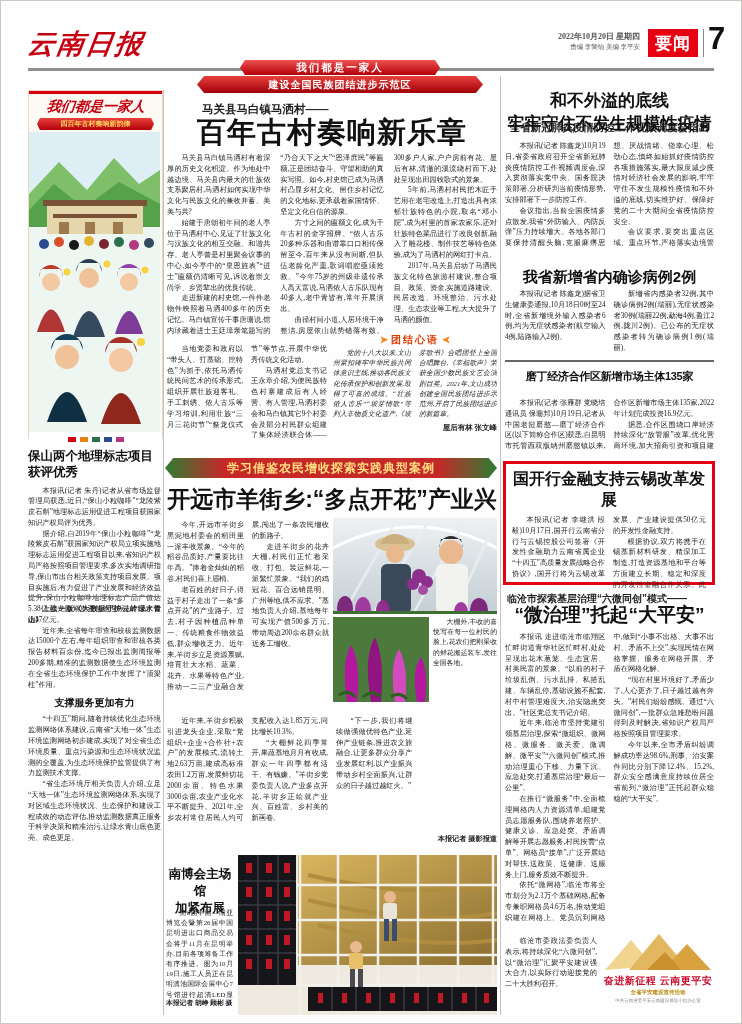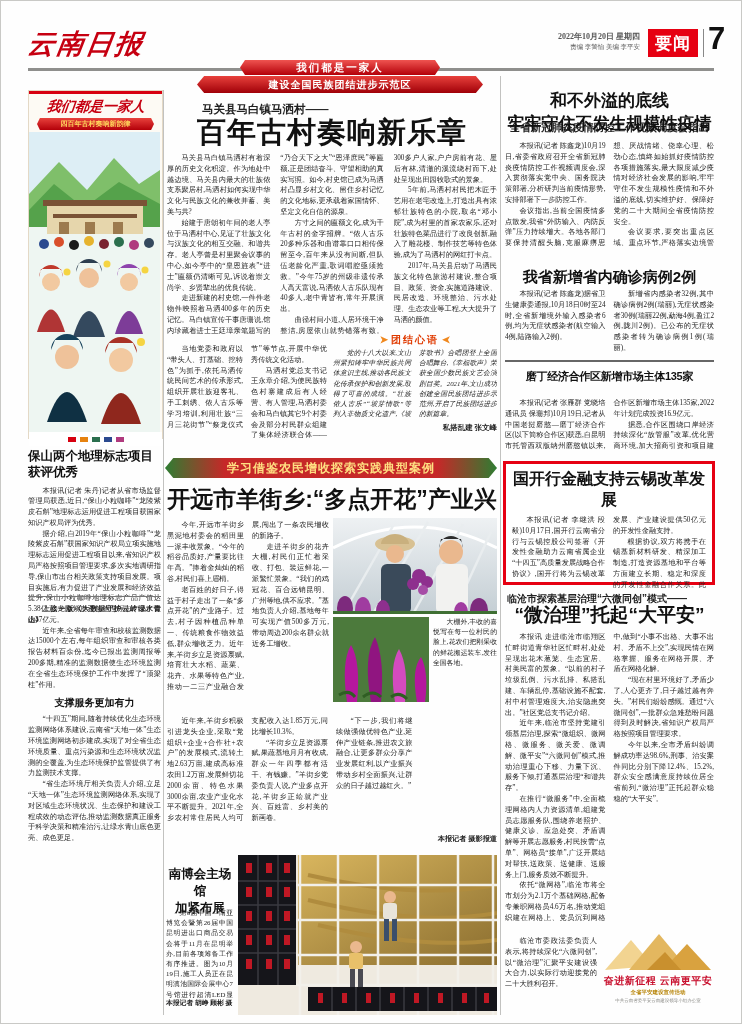--- a/index.html
+++ b/index.html
@@ -162,21 +162,21 @@
     </div>
 
   <div class="abs note-mark" style="left:333px;top:333px;width:164px;text-align:center;font-size:10px;">
     <span style="color:#f0881e;">➤</span>
     <span style="color:#e03a00;letter-spacing:2px;">团结心语</span>
     <span style="color:#f0881e;transform:scaleX(-1);display:inline-block;">➤</span>
   </div>
   <div class="abs cols2 body-xs" style="left:333px;top:348px;width:164px;height:72px;font-style:italic;column-gap:8px;">
       <p>党的十八大以来,文山州紧扣铸牢中华民族共同体意识主线,推动各民族文化传承保护和创新发展,取得了可喜的成绩。“壮族侬人古乐”“坡芽情歌”等列入非物质文化遗产,《坡芽歌书》合唱团登上全国合唱舞台,《幸福歌声》荣获全国少数民族文艺会演剧目奖。2021年,文山成功创建全国民族团结进步示范州,开启了民族团结进步的新篇章。</p>
     </div>
-  <div class="abs byl" style="left:333px;top:423px;width:164px;font-size:7.5px;">私搭乱建 张文峰</div>
+  <div class="abs byl" style="left:333px;top:423px;width:164px;font-size:7.5px;">屋后有林 张文峰</div>
 
   <div class="abs ribbon" style="left:165px;top:458px;width:332px;height:20px;font-size:12px;letter-spacing:1px;color:#ffe082;
         background:linear-gradient(90deg,#2e7d32 0%,#c62828 18%,#c62828 82%,#2e7d32 100%);">
     <span>学习借鉴农民增收探索实践典型案例</span>
   </div>
   <div class="abs hl" style="left:167px;top:484px;width:330px;text-align:center;font-size:23px;">开远市羊街乡:“多点开花”产业兴</div>
   <div class="abs cols2 body-s" style="left:167px;top:520px;width:162px;height:180px;column-gap:8px;">
       <p>今年,开远市羊街乡黑泥地村委会的稻田里一派丰收景象。“今年的稻谷品质好,产量要比往年高。”捧着金灿灿的稻谷,村民们喜上眉梢。</p>
       <p>老百姓的好日子,得益于村子走出了一条“多点开花”的产业路子。过去,村子因种植品种单一、传统粮食作物效益低,群众增收乏力。近年来,羊街乡立足资源禀赋,培育壮大水稻、蔬菜、花卉、水果等特色产业,推动一二三产业融合发展,闯出了一条农民增收的新路子。</p>
       <p>走进羊街乡的花卉大棚,村民们正忙着采收、打包、装运鲜花,一派繁忙景象。“我们的鸡冠花、百合远销昆明、广州等地,供不应求。”基地负责人介绍,基地每年可实现产值500多万元,带动周边200余名群众就近务工增收。</p>
@@ -228,21 +228,21 @@
         </g>
       <path d="M6 78 q10 -6 16 2 M30 80 q10 -8 18 0 M58 80 q8 -6 16 2" stroke="#2f5e23" stroke-width="3" fill="none"></path>
     </svg>
   </div>
   <div class="abs body-xs" style="left:433px;top:617px;width:64px;height:85px;overflow:hidden;">
       <p>大棚外,丰收的喜悦写在每一位村民的脸上,花农们把刚采收的鲜花搬运装车,发往全国各地。</p>
     </div>
 
   <div class="abs cols4 body-s" style="left:167px;top:708px;width:330px;height:124px;">
       <p>近年来,羊街乡积极引进龙头企业,采取“党组织+企业+合作社+农户”的发展模式,流转土地2.63万亩,建成高标准农田1.2万亩,发展鲜切花2000余亩、特色水果3000余亩,农业产业化水平不断提升。2021年,全乡农村常住居民人均可支配收入达1.85万元,同比增长10.3%。</p>
-      <p>“羊街乡立足资源禀赋,果蔬基地月月有收成,群众一年四季都有活干、有钱赚。”羊街乡党委负责人说,产业多点开花,羊街乡正绘就产业兴、百姓富、乡村美的新画卷。</p>
+      <p>“大棚鲜花四季常开,果蔬基地月月有收成,群众一年四季都有活干、有钱赚。”羊街乡党委负责人说,产业多点开花,羊街乡正绘就产业兴、百姓富、乡村美的新画卷。</p>
       <p>“下一步,我们将继续做强做优特色产业,延伸产业链条,推进农文旅融合,让更多群众分享产业发展红利,以产业振兴带动乡村全面振兴,让群众的日子越过越红火。”</p>
     </div>
   <div class="abs byl" style="left:340px;top:834px;width:157px;font-size:7.2px;">本报记者 摄影报道</div>
 
   <div class="abs" style="left:166px;top:866px;width:68px;text-align:center;">
     <div class="hl" style="font-size:12.5px;line-height:1.35;">南博会主场馆</div>
     <div class="hl" style="font-size:12.5px;line-height:1.35;">加紧布展</div>
   </div>
   <div class="abs body-xs" style="left:166px;top:908px;width:67px;height:90px;overflow:hidden;">
       <p>第6届中国—南亚博览会暨第26届中国昆明进出口商品交易会将于11月在昆明举办,目前各项筹备工作有序推进。图为10月19日,施工人员正在昆明滇池国际会展中心7号馆进行超清LED显示大屏的搭建和设备安装。</p>
@@ -344,21 +344,21 @@
     <div class="cols2 body-s" style="height:86px;">
         <p>本报讯(记者 李继洪 段毅)10月17日,国开行云南省分行与云锡控股公司签署《开发性金融助力云南省属企业“十四五”高质量发展战略合作协议》,国开行将为云锡改革发展、产业建设提供50亿元的开发性金融支持。</p>
         <p>根据协议,双方将携手在锡基新材料研发、精深加工制造,打造资源基地和平台等方面建立长期、稳定和深度的开发性金融合作关系。此次给予云锡的35亿元授信,是今年国开行云南省分行支持省属企业单笔最大授信金额,同时也是今年以来开发性金融支持有色金属行业的最大规模授信资金。</p>
       </div>
   </div>
 
   <div class="abs kicker" style="left:507px;top:592px;font-size:10px;">临沧市探索基层治理“六微同创”模式——</div>
   <div class="abs hl" style="left:505px;top:602px;width:209px;text-align:center;font-size:19px;">“微治理”托起“大平安”</div>
   <div class="abs cols2 body-s" style="left:505px;top:632px;width:209px;height:300px;">
       <p>本报讯 走进临沧市临翔区忙畔街道青华社区忙畔村,处处呈现出花木葱茏、生态宜居、村美民富的景象。“以前的村子垃圾乱倒、污水乱排、私搭乱建、车辆乱停,基础设施不配套,村中村管理难度大,治安隐患突出。”社区党总支书记介绍。</p>
-      <p>近年来,临沧市坚持党建引领基层治理,探索“微组织、微网格、微服务、微关爱、微调解、微平安”“六微同创”模式,推动治理重心下移、力量下沉、服务下倾,打通基层治理“和谐共存”。</p>
+      <p>近年来,临沧市坚持党建引领基层治理,探索“微组织、微网格、微服务、微关爱、微调解、微平安”“六微同创”模式,推动治理重心下移、力量下沉、应急处突,打通基层治理“最后一公里”。</p>
       <p>在推行“微服务”中,全面梳理网格内人力资源清单,组建党员志愿服务队,围绕养老照护、健康义诊、应急处突、矛盾调解等开展志愿服务,村民按需“点单”、网格员“接单”,广泛开展结对帮扶,送政策、送健康、送服务上门,服务质效不断提升。</p>
       <p>依托“微网格”,临沧市将全市划分为2.1万个基础网格,配备专兼职网格员4.6万名,推动党组织建在网格上、党员沉到网格中,做到“小事不出格、大事不出村、矛盾不上交”,实现民情在网格掌握、服务在网格开展、矛盾在网格化解。</p>
       <p>“现在村里环境好了,矛盾少了,人心更齐了,日子越过越有奔头。”村民们纷纷感慨。通过“六微同创”,一批群众急难愁盼问题得到及时解决,省知识产权局严格按照项目管理要求。</p>
       <p>今年以来,全市矛盾纠纷调解成功率达98.6%,刑事、治安案件同比分别下降12.4%、15.2%,群众安全感满意度持续位居全省前列,“微治理”正托起群众稳稳的“大平安”。</p>
     </div>
   <div class="abs body-s" style="left:505px;top:936px;width:92px;height:78px;overflow:hidden;">
       <p>临沧市委政法委负责人表示,将持续深化“六微同创”,以“微治理”汇聚平安建设强大合力,以实际行动迎接党的二十大胜利召开。</p>
     </div>
 
   <div class="abs" style="left:601px;top:932px;width:114px;height:84px;text-align:center;">

